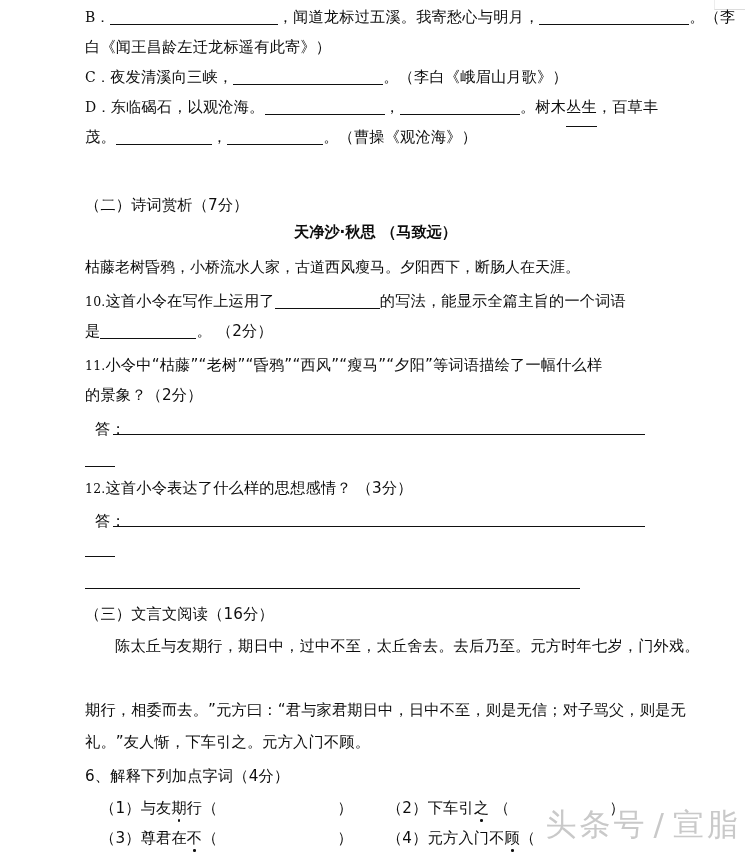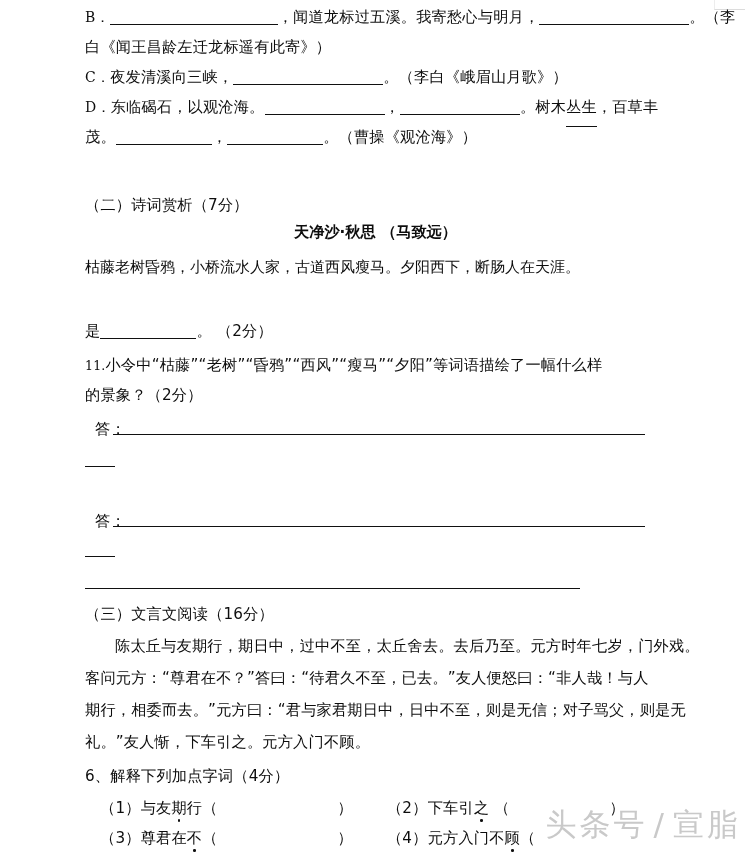--- a/index.html
+++ b/index.html
@@ -157,44 +157,49 @@
     <span>茂。</span><span class="blank b-sm"></span><span>，</span><span class="blank b-sm"></span><span>。（曹操《观沧海》）</span>
   </div>
 
 
   <div class="line" style="top:195px; left:85px;">（二）诗词赏析（7分）</div>
 
   <div class="centered" style="top:222px;font-weight:bold;">天净沙·秋思 （马致远）</div>
 
   <div class="poem-body" style="top:258px;">枯藤老树昏鸦，小桥流水人家，古道西风瘦马。夕阳西下，断肠人在天涯。</div>
 
+  <div class="line" style="top:291px;">
+    <span class="small-num">10.</span><span>这首小令在写作上运用了</span><span class="blank b-q"></span><span>的写法，能显示全篇主旨的一个词语</span>
+  </div>
   <div class="line" style="top:321px;">
     <span>是</span><span class="blank b-sm"></span><span>。 （2分）</span>
   </div>
 
   <div class="line" style="top:355px;">
     <span class="small-num">11.</span><span>小令中“枯藤”“老树”“昏鸦”“西风”“瘦马”“夕阳”等词语描绘了一幅什么样</span>
   </div>
   <div class="line" style="top:385px;">的景象？（2分）</div>
 
   <div class="line" style="top:419px; left:95px;">答：</div>
   <div class="rule rule-answer" style="top:434px;"></div>
   <div class="rule rule-stub" style="top:466px;"></div>
 
+  <div class="line" style="top:478px;">
+    <span class="small-num">12.</span><span>这首小令表达了什么样的思想感情？ （3分）</span>
+  </div>
 
   <div class="line" style="top:511px; left:95px;">答：</div>
   <div class="rule rule-answer" style="top:526px;"></div>
   <div class="rule rule-stub" style="top:556px;"></div>
 
   <div class="rule rule-div" style="top:588px;"></div>
 
   <div class="line" style="top:604px;">（三）文言文阅读（16分）</div>
 
   <div class="line" style="top:636px; left:115px;">陈太丘与友期行，期日中，过中不至，太丘舍去。去后乃至。元方时年七岁，门外戏。</div>
-  <div class="line" style="top:668px;">客问元方：“尊君在不？”答曰：“待君久不至，已去。”友人便怒曰：“非人哉！与人</div>
   <div class="line" style="top:700px;">期行，相委而去。”元方曰：“君与家君期日中，日中不至，则是无信；对子骂父，则是无</div>
   <div class="line" style="top:732px;">礼。”友人惭，下车引之。元方入门不顾。</div>
 
   <div class="line" style="top:766px;">
     <span>6、</span><span>解释下列加点字词（4分）</span>
   </div>
 
   <div class="line indent-1" style="top:798px;">
     <span>（1）</span><span>与友</span><span class="dot">期</span><span>行（</span><span style="display:inline-block;width:120px;"></span><span>）</span><span style="display:inline-block;width:34px;"></span><span>（2）</span><span>下车引</span><span class="dot">之</span><span> （</span><span style="display:inline-block;width:100px;"></span><span>）</span>
   </div>

